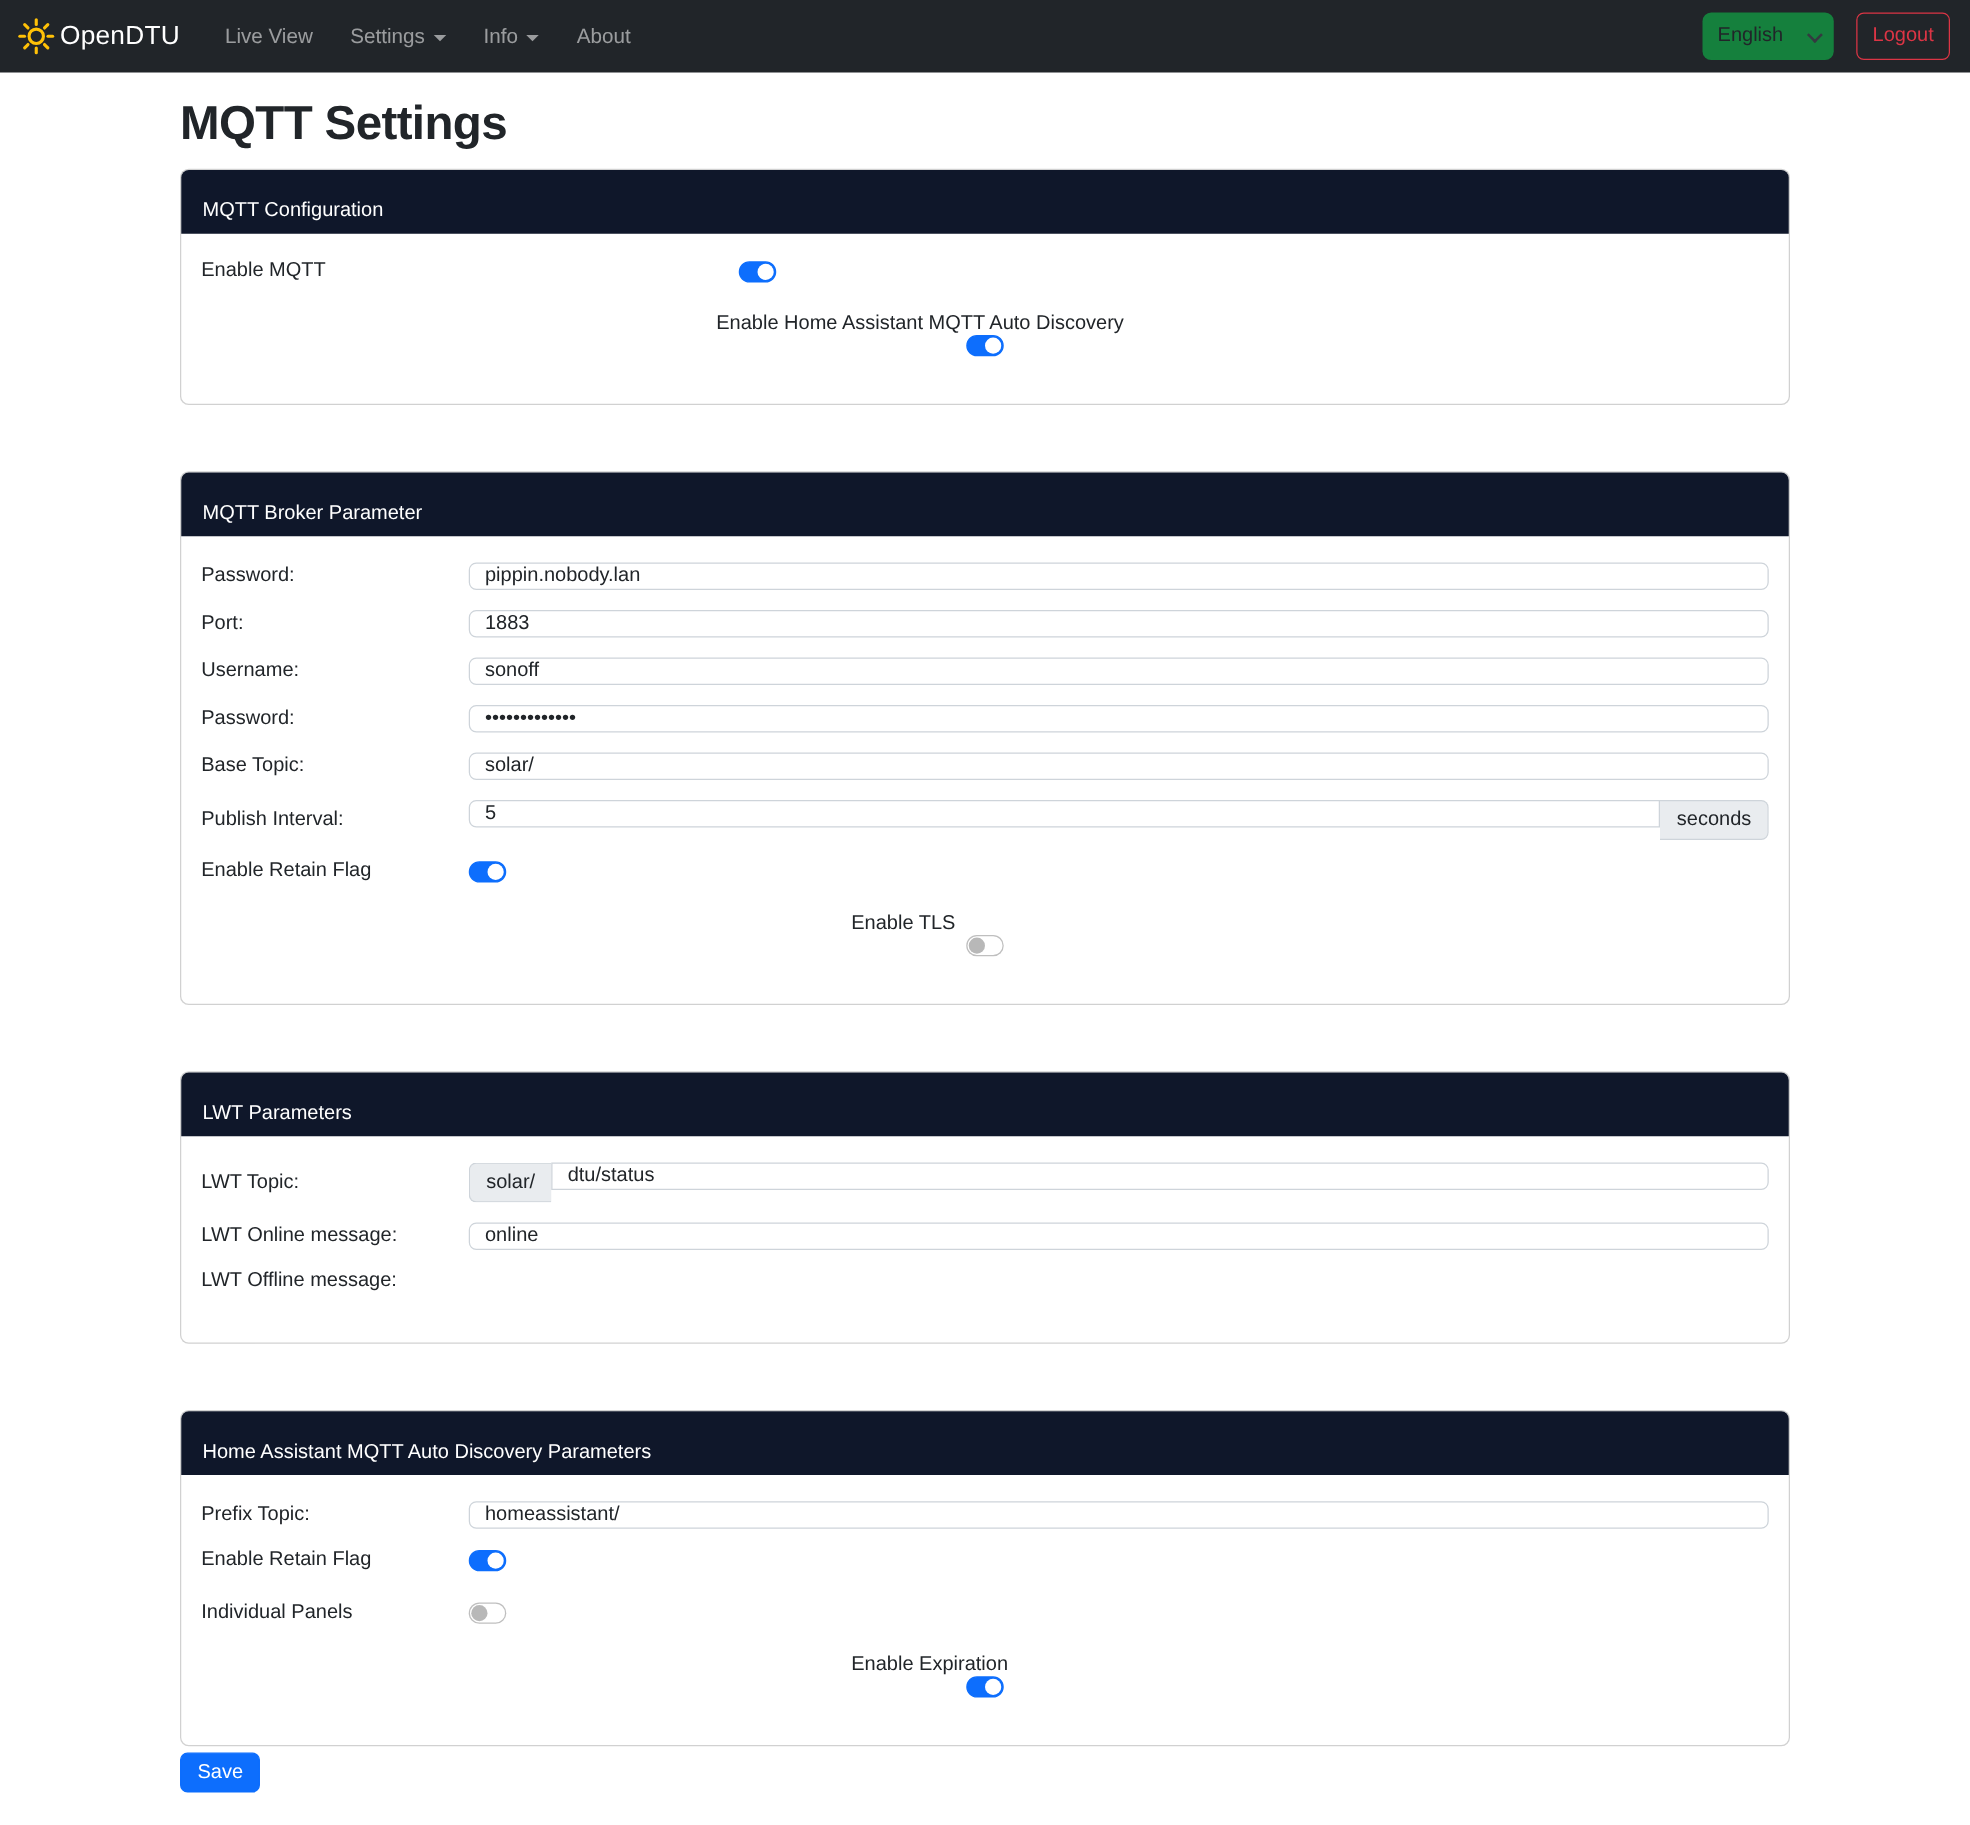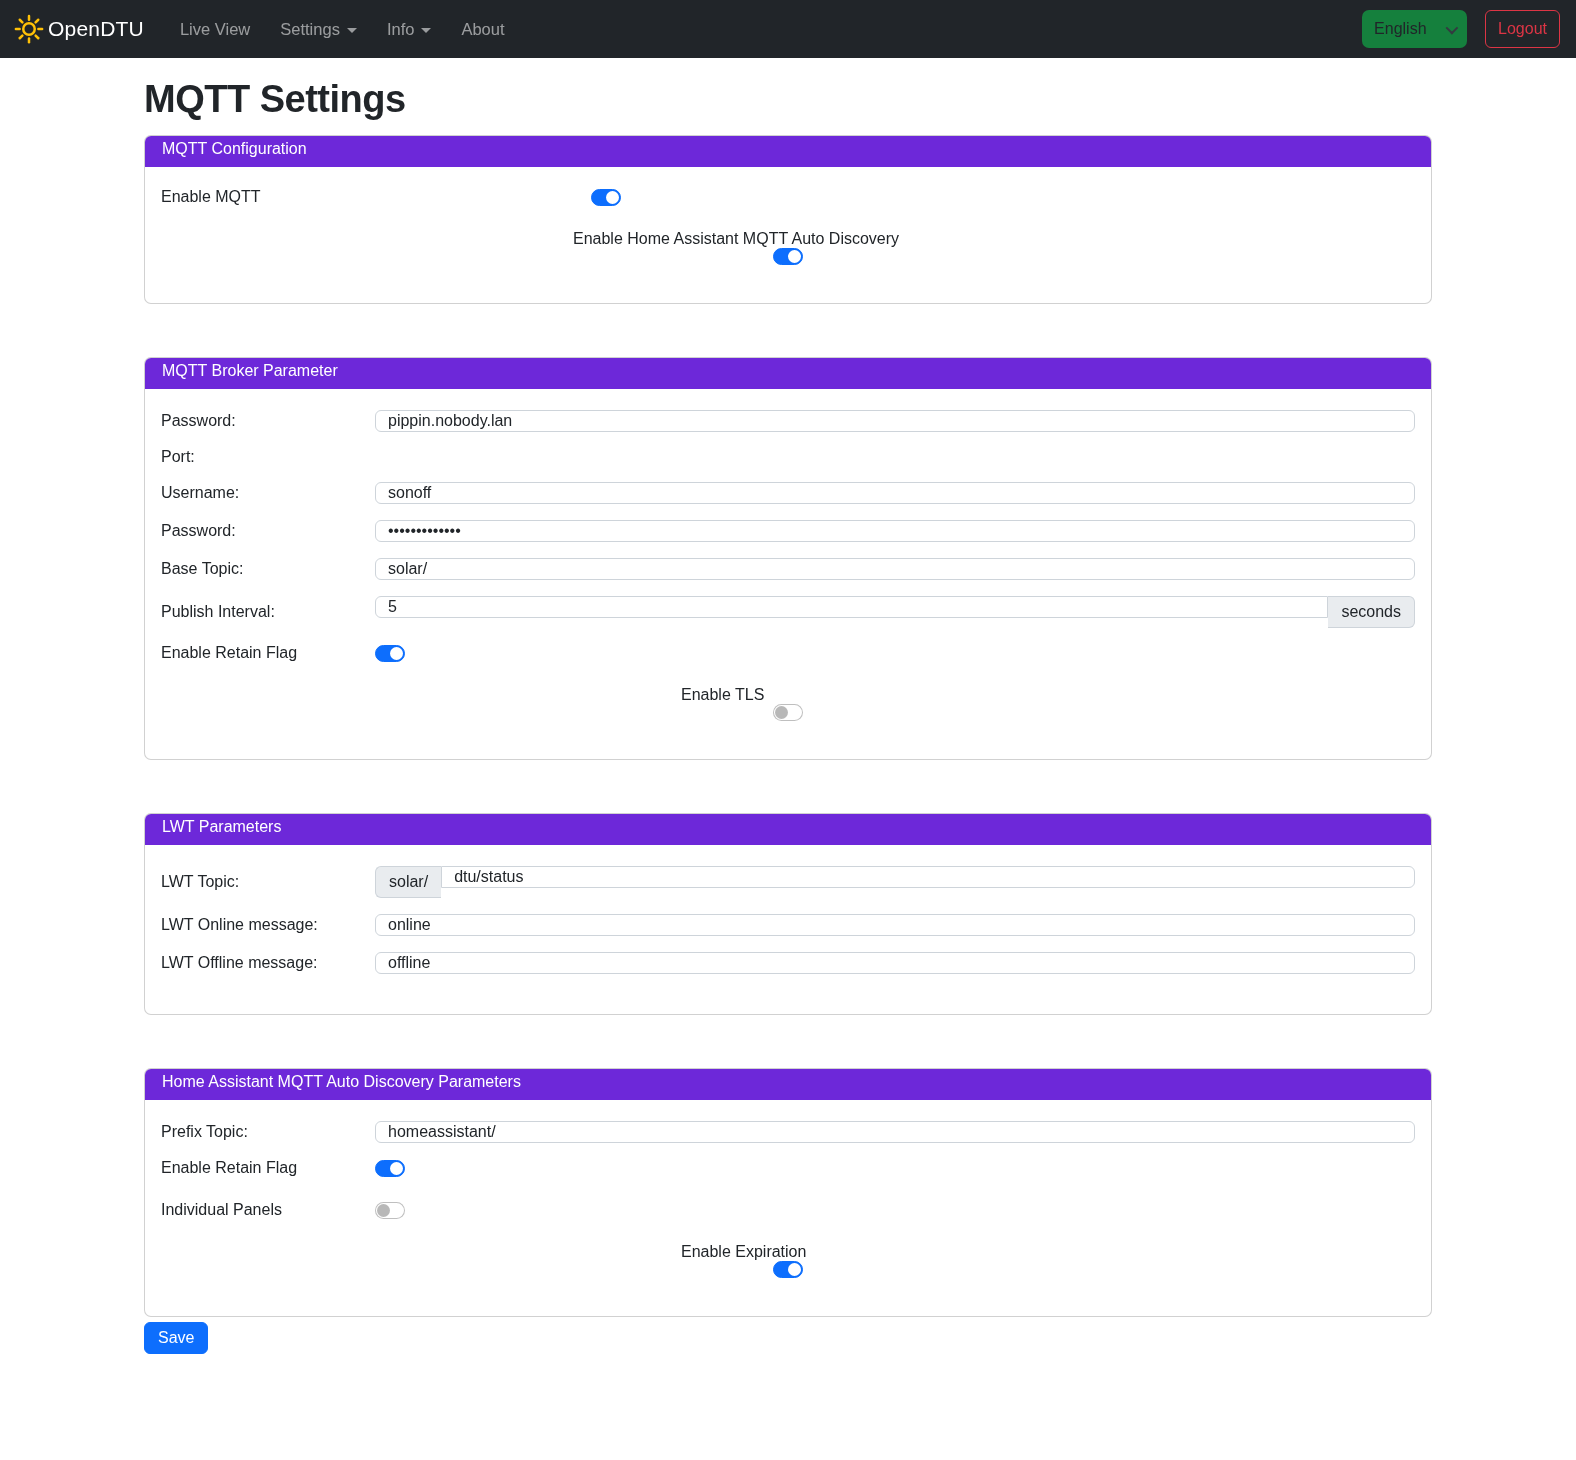--- a/index.html
+++ b/index.html
@@ -29,22 +29,22 @@
     border-radius: 6px; height: 38px; padding: 0 12px; font-size: 16px; cursor: pointer;
     font-family: inherit;
   }
 
   
   .content { width: 1288px; margin: 0 auto; padding-top: 20px; }
   .page-title { font-size: 38px; font-weight: 600; color: #212529; margin-bottom: 14px; letter-spacing: -.5px; }
 
   .card { border: 1px solid rgba(0,0,0,.18); border-radius: 7px; margin-bottom: 53px; background: #fff; }
   .card-header {
-    background: #6d28d9; color: #ffffff; font-size: 16px;
-    padding: 4px 17px 9px; border-radius: 6px 6px 0 0;
+    background: #0f172a; color: #ffffff; font-size: 16px;
+    padding: 24px 17px 9px; border-radius: 6px 6px 0 0;
   }
   .card-body { padding: 21px 16px 32px; }
 
   .frow { display: flex; align-items: center; margin-bottom: 16px; }
   .frow:last-child { margin-bottom: 8px; }
   .frow > label { width: 214px; min-width: 214px; font-size: 16px; color: #212529; }
   .wide-label > label { width: 430px; min-width: 430px; }
   .trow { margin-bottom: 24px; }
   .trow:last-child { margin-bottom: 6px; flex-direction: column; }
 
@@ -155,20 +155,23 @@
     <div class="card-header">MQTT Broker Parameter</div>
     <div class="card-body">
       <div class="frow">
         <label>Password:</label>
         <div class="control">
             <input class="form-control" type="text" value="pippin.nobody.lan" style="">
           </div>
       </div>
       <div class="frow">
         <label>Port:</label>
+        <div class="control">
+            <input class="form-control" type="text" value="1883" style="">
+          </div>
       </div>
       <div class="frow">
         <label>Username:</label>
         <div class="control">
             <input class="form-control" type="text" value="sonoff" style="">
           </div>
       </div>
       <div class="frow">
         <label>Password:</label>
         <div class="control">
@@ -215,23 +218,20 @@
         </div>
       </div>
       <div class="frow">
         <label>LWT Online message:</label>
         <div class="control">
             <input class="form-control" type="text" value="online" style="">
           </div>
       </div>
       <div class="frow">
         <label>LWT Offline message:</label>
-        <div class="control">
-            <input class="form-control" type="text" value="offline" style="">
-          </div>
       </div>
     </div>
   </div>
 
   
   <div class="card" style="margin-bottom:0;">
     <div class="card-header">Home Assistant MQTT Auto Discovery Parameters</div>
     <div class="card-body">
       <div class="frow">
         <label>Prefix Topic:</label>

